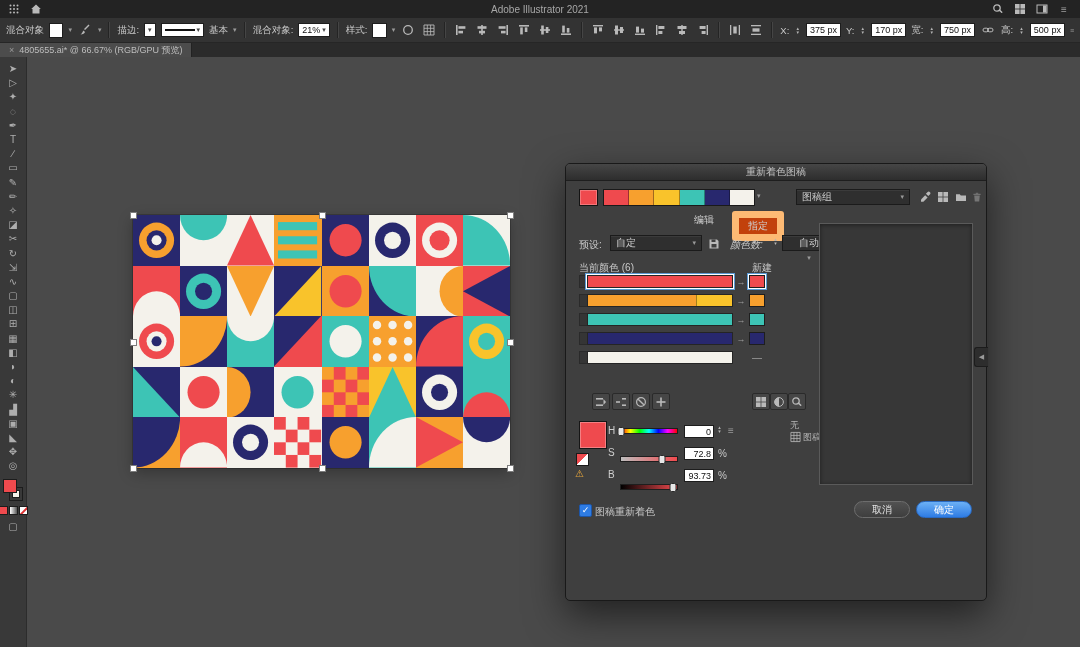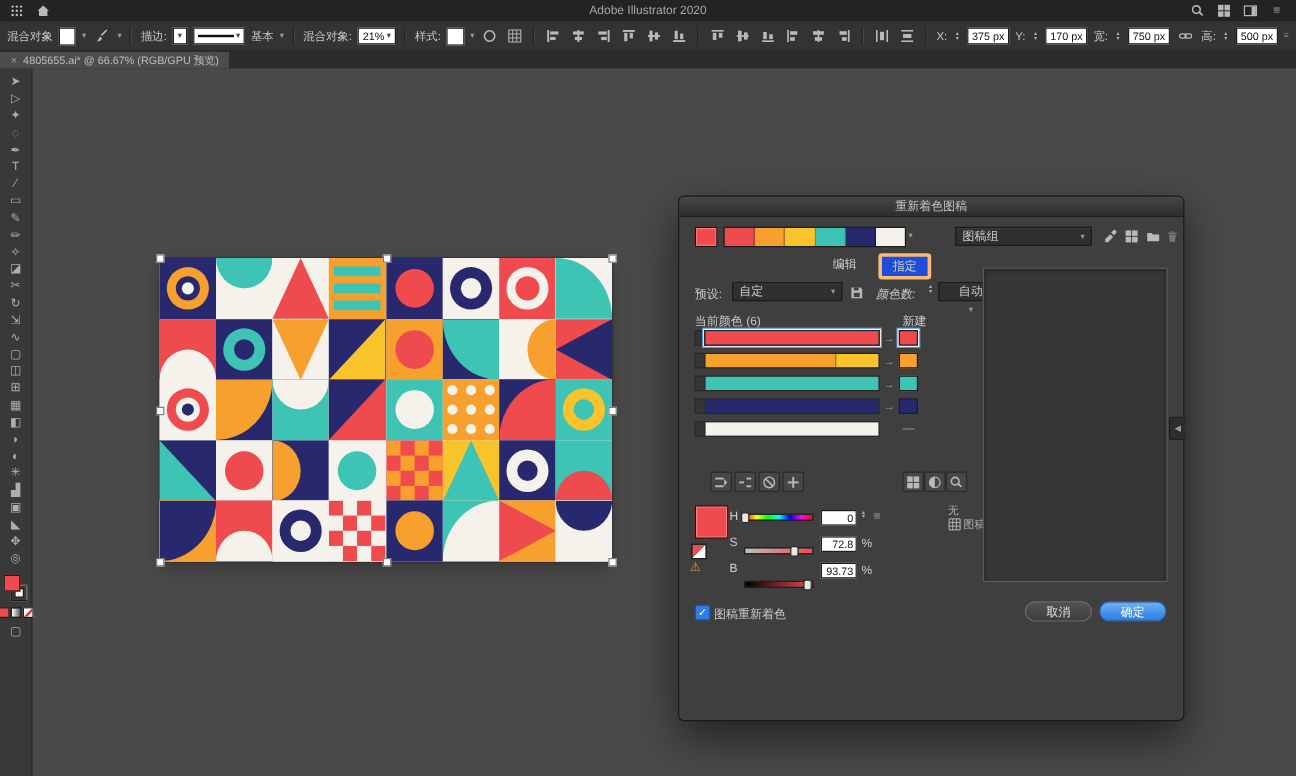--- a/index.html
+++ b/index.html
@@ -84,21 +84,21 @@
   .d-icon{width:16px;height:15px;display:inline-flex;align-items:center;justify-content:center;
           background:#464646;border:1px solid #2a2a2a;border-radius:2px;}
   .d-icon.flat{background:transparent;border:none;}
   .d-icon svg{display:block;}
   .dim{opacity:.45;}
   .active-swatch{width:17px;height:15px;border:1px solid #141414;box-shadow:inset 0 0 0 1px rgba(255,255,255,.25);}
   .scheme{width:150px;height:15px;display:flex;border:1px solid #1a1a1a;}
   .scheme i{flex:1;border-right:1px solid rgba(0,0,0,.35);}
   .scheme i:last-child{border-right:none;}
   .dtab{padding:1px 9px;color:#cfcfcf;border:1px solid transparent;}
-  .dtab.active{border:3px solid #fdba74;border-radius:3px;background:#1d4ed8;font-family:Liberation Mono, monospace;}
+  .dtab.active{border:7px solid #fdba74;border-radius:3px;background:#c2410c;font-family:Liberation Mono, monospace;}
   .crow{display:flex;align-items:center;height:13px;margin-bottom:6px;}
   .crow-handle{width:8px;height:13px;background:#353535;border:1px solid #2a2a2a;border-right:none;box-sizing:border-box;}
   .crow-bar{width:146px;height:13px;display:flex;border:1px solid #252525;box-sizing:border-box;}
   .crow-bar i{display:block;}
   .crow.sel .crow-bar{box-shadow:0 0 0 1px #fff,0 0 0 2px #5b9bd5;}
   .crow-arrow{width:16px;text-align:center;color:#9f9f9f;font-size:9px;}
   .crow-new{width:16px;height:13px;border:1px solid #1e1e1e;box-sizing:border-box;}
   .crow.sel .crow-new{box-shadow:0 0 0 1px #fff,0 0 0 2px #5b9bd5;}
   .crow-dash{width:16px;text-align:center;color:#9f9f9f;}
   .track{position:relative;width:58px;height:6px;border:1px solid #1e1e1e;box-sizing:border-box;}
@@ -146,21 +146,21 @@
             <circle cx="6" cy="9.5" r="1"></circle>
             <circle cx="9.5" cy="9.5" r="1"></circle>
           </svg>
         </span>
       <span class="ticon">
           <svg viewBox="0 0 12 12" width="12" height="12" fill="#b9b9b9">
             <path d="M6 1.6 1.2 6h1.3v4.4h7V6h1.3Z"></path>
           </svg>
         </span>
     </div>
-    <span class="tl-title">Adobe Illustrator 2020</span>
+    <span class="tl-title">Adobe Illustrator 2021</span>
     <div class="tr-icons">
       <span class="ticon">
           <svg viewBox="0 0 12 12" width="12" height="12" fill="#b9b9b9">
             <circle cx="5" cy="5" r="3.2" fill="none" stroke="#b9b9b9" stroke-width="1.3"></circle>
             <rect x="7.2" y="6.8" width="4" height="1.5" rx="0.7" transform="rotate(45 8 7.5)"></rect>
           </svg>
         </span>
       <span class="ticon">
           <svg viewBox="0 0 12 12" width="12" height="12" fill="#b9b9b9">
             <rect x="1" y="1" width="4.6" height="4.6"></rect>

